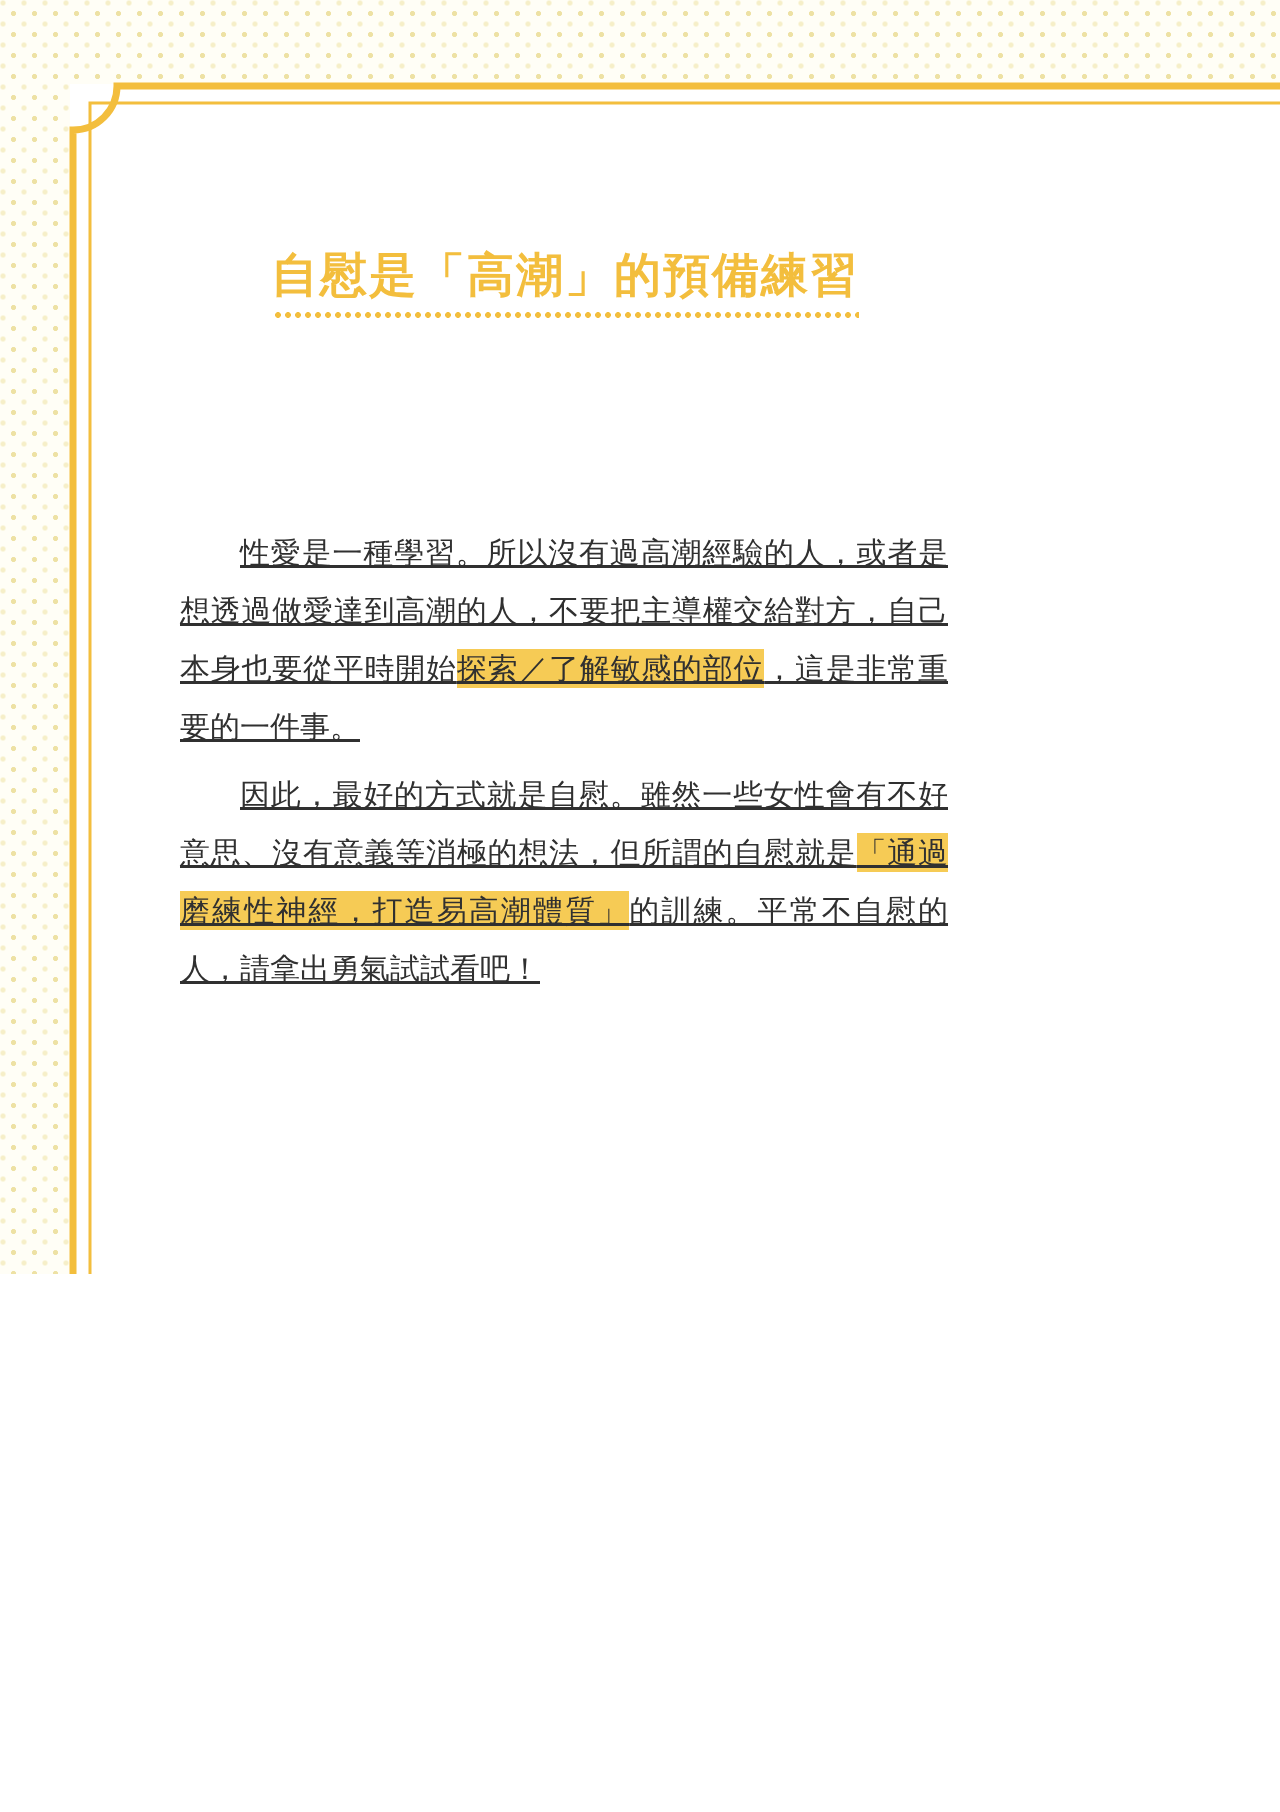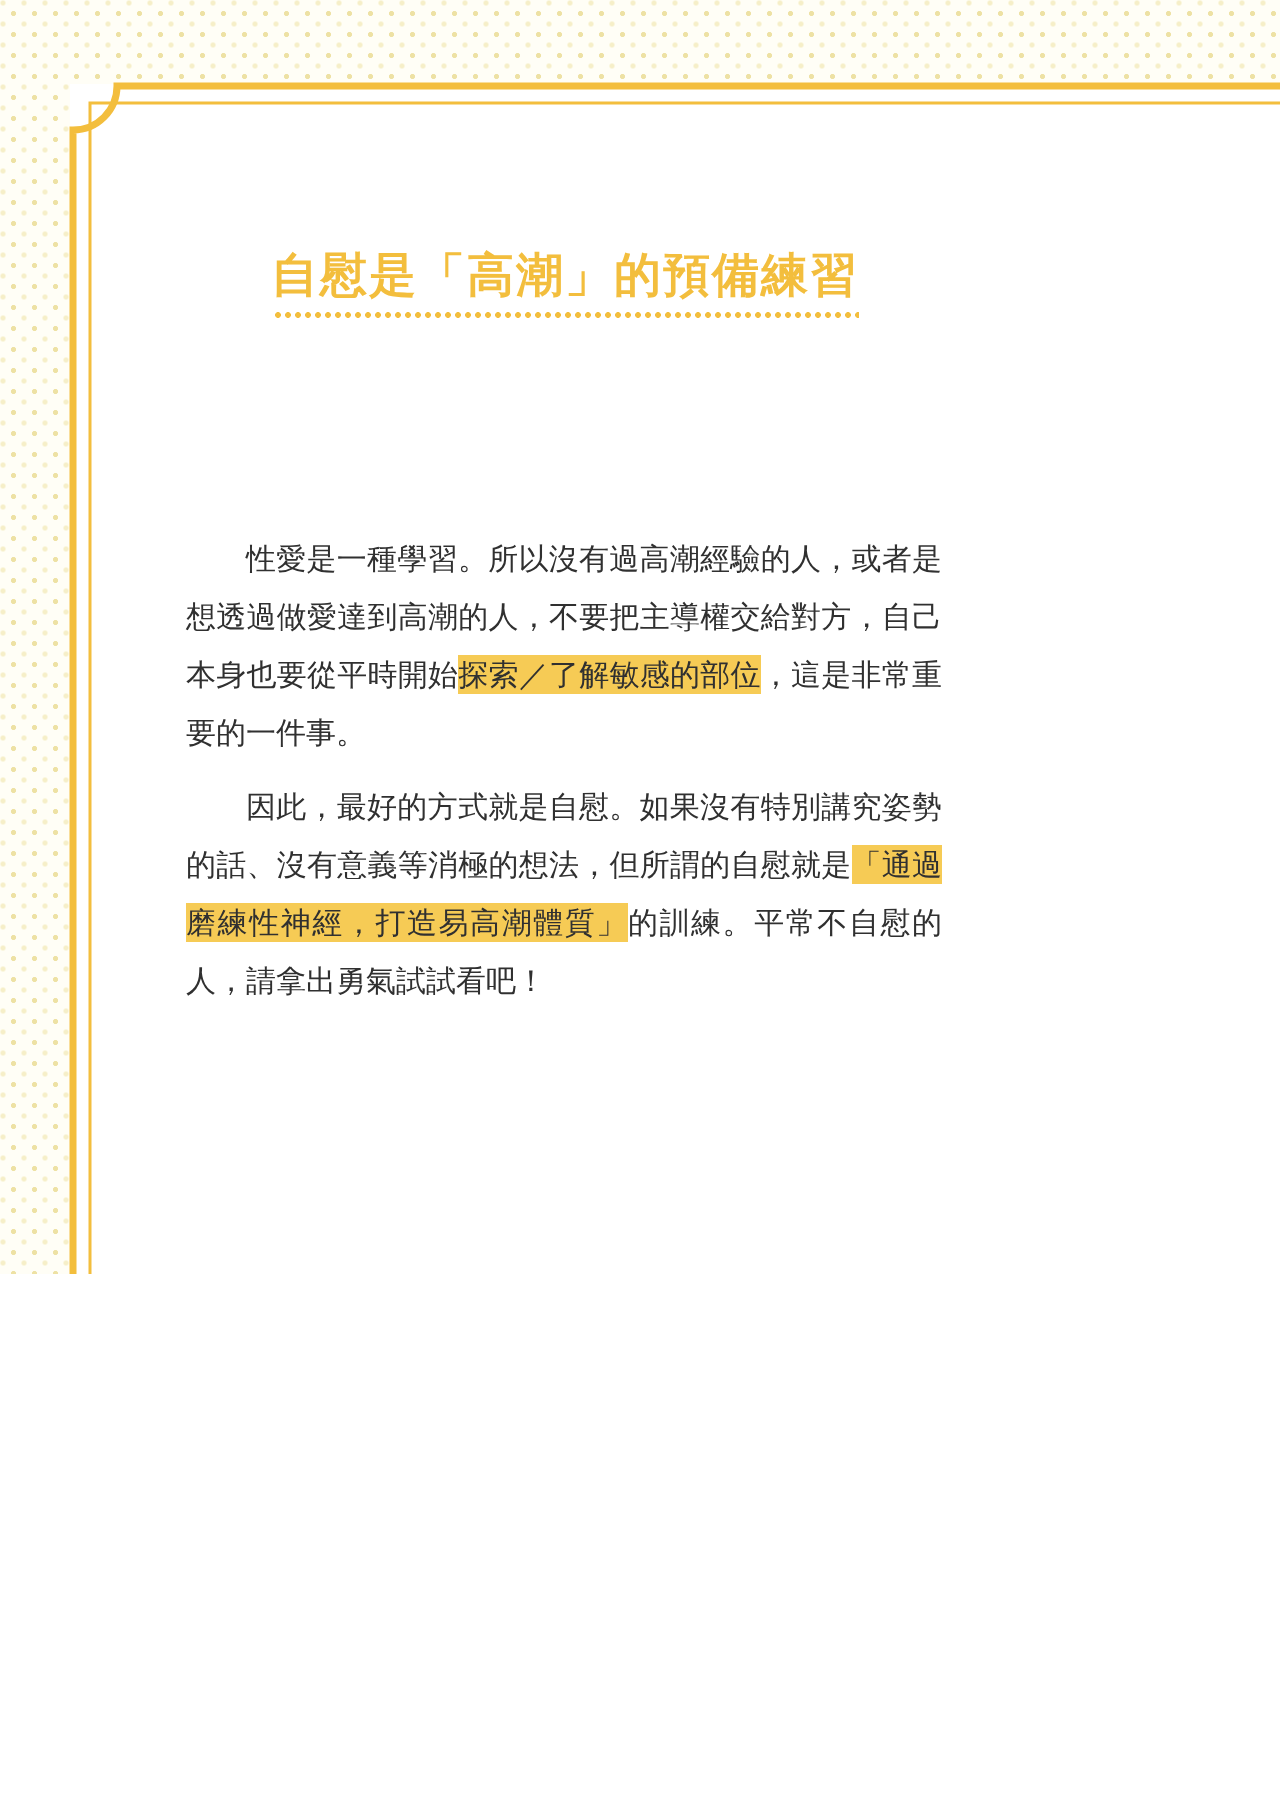--- a/index.html
+++ b/index.html
@@ -45,21 +45,21 @@
     background-position:2px bottom;
     background-repeat:repeat-x;
     white-space:nowrap;
   }
   .body-text{
     position:absolute;left:170px;top:514px;width:788px;
     font-size:30px;line-height:58px;
     color:var(--body-text);
     text-align:justify;
   }
-  .para{margin:16px;text-indent:2em;}
+  .para{margin:10px;text-indent:2em;text-decoration:underline;}
   .hl{background-color:var(--highlight-yellow);padding:3px 0;}
   .page-number{
     position:absolute;left:121px;top:1724px;
     font-family:"Liberation Sans","DejaVu Sans",sans-serif;
     font-weight:bold;font-size:30px;color:var(--page-number);
   }
 </style>
 </head>
 <body>
 
@@ -70,18 +70,18 @@
     <path class="thick" d="M 1280 86 L 117 86 A 44 44 0 0 1 73 130 L 73 1647 A 44 44 0 0 1 117 1691 L 1280 1691"></path>
     <path class="thin" d="M 1280 103 L 90 103 L 90 1674 L 1280 1674"></path>
   </svg>
 
   <div class="title-wrap">
     <span class="title">自慰是「高潮」的預備練習</span>
   </div>
 
   <div class="body-text">
       <p class="para"><span class="">性愛是一種學習。所以沒有過高潮經驗的人，或者是想透過做愛達到高潮的人，不要把主導權交給對方，自己本身也要從平時開始</span><span class="hl">探索／了解敏感的部位</span><span class="">，這是非常重要的一件事。</span></p>
-      <p class="para"><span class="">因此，最好的方式就是自慰。如果沒有特別講究姿勢的話、沒有意義等消極的想法，但所謂的自慰就是</span><span class="hl">「通過磨練性神經，打造易高潮體質」</span><span class="">的訓練。平常不自慰的人，請拿出勇氣試試看吧！</span></p>
+      <p class="para"><span class="">因此，最好的方式就是自慰。雖然一些女性會有不好意思、沒有意義等消極的想法，但所謂的自慰就是</span><span class="hl">「通過磨練性神經，打造易高潮體質」</span><span class="">的訓練。平常不自慰的人，請拿出勇氣試試看吧！</span></p>
     </div>
 
   <div class="page-number">10</div>
 
 </div>
 
 </body></html>

